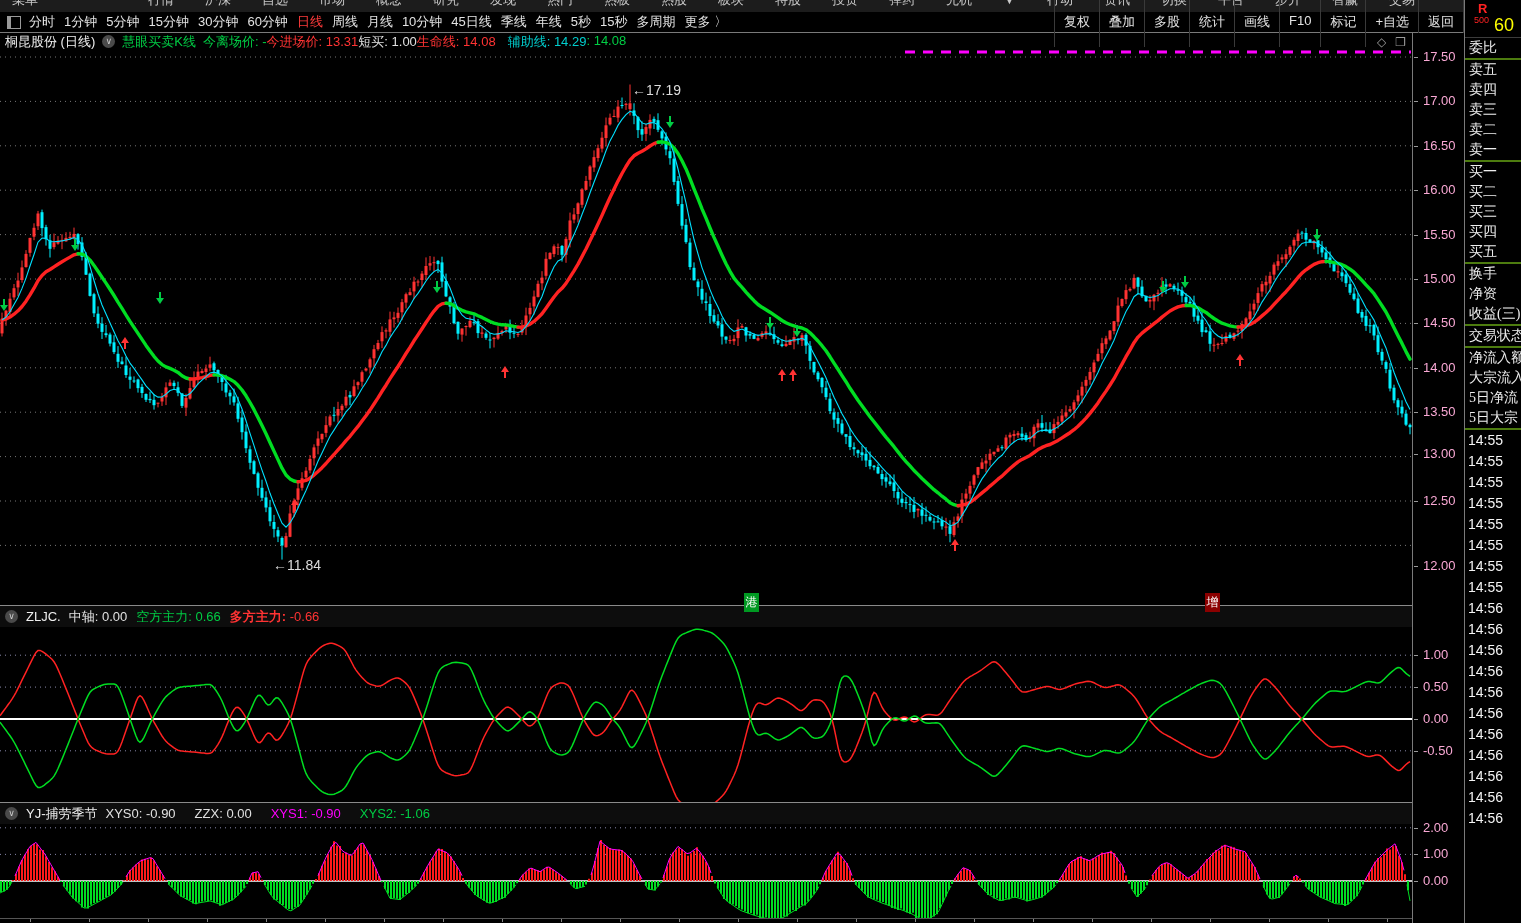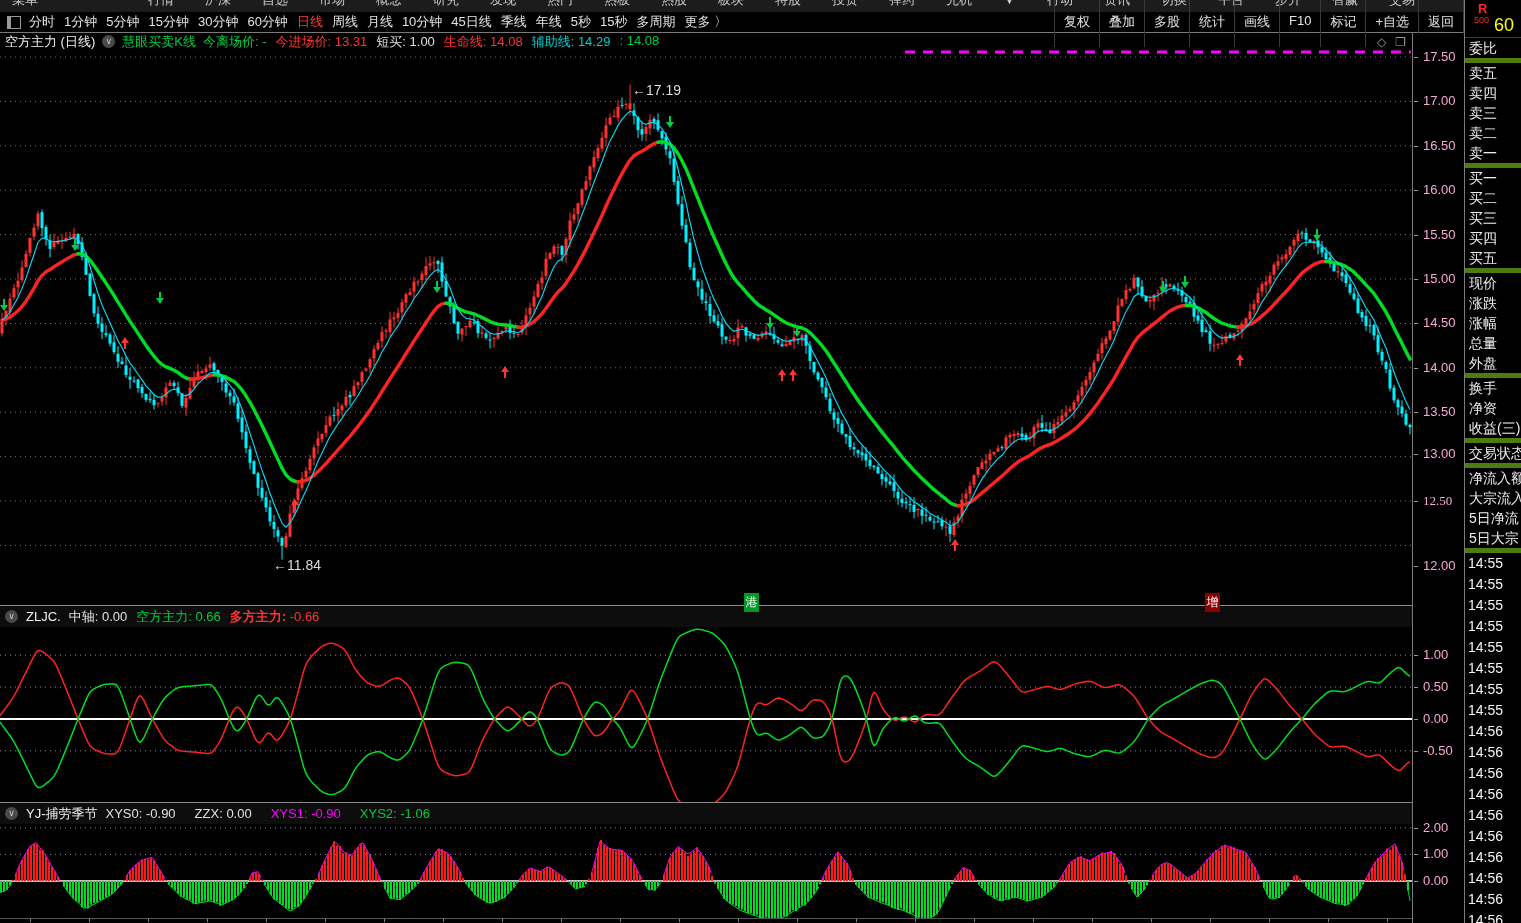--- a/index.html
+++ b/index.html
@@ -28,21 +28,21 @@
                 display:flex;align-items:center;gap:8px;font-size:13px;padding-left:5px;box-sizing:border-box;white-space:nowrap;}
   svg.plot{position:absolute;left:0;display:block;background:#000;}
   #axis-col{position:absolute;left:1412px;top:33px;width:52px;height:890px;border-left:1px solid #7a7a7a;background:#000;}
   .axis-label{position:absolute;left:0;width:52px;height:16px;line-height:16px;font-size:13px;color:#f9a8d4;padding-left:10px;box-sizing:border-box;}
   .axis-label i{position:absolute;left:1px;top:8px;width:4px;height:1px;background:#999;}
   .sidebar{position:absolute;left:1464px;top:0;width:57px;height:923px;border-left:1px solid #7a7a7a;background:#000;box-sizing:border-box;}
   .sb-corner{height:37px;border-bottom:1px solid #3c3c3c;position:relative;}
   .sb-r{position:absolute;left:13px;top:1px;color:#ff2222;font-weight:bold;font-size:13px;}
   .sb-r5{position:absolute;left:9px;top:15px;color:#ff2222;font-size:9px;}
   .sb-60{position:absolute;left:29px;top:5px;color:#ffff00;font-size:18px;margin-top:10px;}
-  .sb-group{border-bottom:5px solid #4d7c0f;}
+  .sb-group{border-bottom:2px solid #4d7c0f;font-family:Liberation Serif, serif;}
   .sb-row{height:20px;line-height:20px;font-size:14px;color:#ededed;padding-left:4px;overflow:hidden;white-space:nowrap;}
   .sb-time{height:21px;line-height:21px;font-size:14px;color:#f4f4f4;padding-left:3px;}
   .badge{position:absolute;top:593px;width:15px;height:19px;line-height:19px;text-align:center;color:#fff;font-size:12px;z-index:6;}
   .bottom-strip{position:absolute;top:918px;left:0;width:1464px;height:5px;background:#000;border-top:1px solid #555;}
 </style>
 </head>
 <body>
 
 <div>
   <div class="menubar">
@@ -77,29 +77,29 @@
         <span class="action">统计</span>
         <span class="action">画线</span>
         <span class="action">F10</span>
         <span class="action">标记</span>
         <span class="action">+自选</span>
         <span class="action">返回</span>
       </div>
   </div>
 
   <div class="titlebar">
-    <span style="color:#f0f0f0;">空方主力 (日线)</span>
+    <span style="color:#f0f0f0;">桐昆股份 (日线)</span>
     <span class="chev">∨</span>
     <span class="t-ind">慧眼买卖K线</span>
-    <span id="title-fields" style="display:flex;gap:9px;">
+    <span id="title-fields" style="display:flex;gap:0;">
         <span><span style="color: rgb(0, 204, 68);">今离场价: </span><span style="color: rgb(0, 204, 68);">-</span></span>
         <span><span style="color: rgb(255, 51, 51);">今进场价: </span><span style="color: rgb(255, 51, 51);">13.31</span></span>
         <span><span style="color: rgb(224, 224, 224);">短买: </span><span style="color: rgb(224, 224, 224);">1.00</span></span>
         <span><span style="color: rgb(255, 51, 51);">生命线: </span><span style="color: rgb(255, 51, 51);">14.08</span></span>
-        <span><span style="color: rgb(0, 204, 204);">辅助线: </span><span style="color: rgb(0, 204, 204);">14.29</span></span>
+        <span><span style="color: rgb(0, 204, 204); margin-left: 12px;">辅助线: </span><span style="color: rgb(0, 204, 204);">14.29</span></span>
         <span><span style="color: rgb(0, 204, 68);">: </span><span style="color: rgb(0, 204, 68);">14.08</span></span>
       </span>
     <span class="corner-icons">
       <span>◇</span>
       <span>❒</span>
     </span>
   </div>
 
   <svg class="plot" id="svg-main" style="top:50px;" width="1412" height="555">
       <line x1="0" x2="1412" y1="7.0" y2="7.0" stroke="#777777" stroke-width="1" stroke-dasharray="1 4"></line>
@@ -621,21 +621,21 @@
       <div class="axis-label" style="top: 16.0152px;">17.50<i></i></div>
       <div class="axis-label" style="top: 60.4152px;">17.00<i></i></div>
       <div class="axis-label" style="top: 104.815px;">16.50<i></i></div>
       <div class="axis-label" style="top: 149.215px;">16.00<i></i></div>
       <div class="axis-label" style="top: 193.615px;">15.50<i></i></div>
       <div class="axis-label" style="top: 238.015px;">15.00<i></i></div>
       <div class="axis-label" style="top: 282.415px;">14.50<i></i></div>
       <div class="axis-label" style="top: 326.815px;">14.00<i></i></div>
       <div class="axis-label" style="top: 371.215px;">13.50<i></i></div>
       <div class="axis-label" style="top: 413px;">13.00<i></i></div>
-      <div class="axis-label" style="top: 460.015px; font-family: Liberation Serif, serif;">12.50<i></i></div>
+      <div class="axis-label" style="top: 460.015px;">12.50<i></i></div>
       <div class="axis-label" style="top: 525px;">12.00<i></i></div>
       <div class="axis-label" style="top: 614.172px;">1.00<i></i></div>
       <div class="axis-label" style="top: 646.063px;">0.50<i></i></div>
       <div class="axis-label" style="top: 677.955px;">0.00<i></i></div>
       <div class="axis-label" style="top: 709.846px;">-0.50<i></i></div>
       <div class="axis-label" style="top: 786.793px;">2.00<i></i></div>
       <div class="axis-label" style="top: 813.395px;">1.00<i></i></div>
       <div class="axis-label" style="top: 839.997px;">0.00<i></i></div>
     </div>
 
@@ -657,27 +657,20 @@
           <div class="sb-row">卖一</div>
         </div>
         <div class="sb-group">
           <div class="sb-row">买一</div>
           <div class="sb-row">买二</div>
           <div class="sb-row">买三</div>
           <div class="sb-row">买四</div>
           <div class="sb-row">买五</div>
         </div>
         <div class="sb-group">
-          <div class="sb-row">现价</div>
-          <div class="sb-row">涨跌</div>
-          <div class="sb-row">涨幅</div>
-          <div class="sb-row">总量</div>
-          <div class="sb-row">外盘</div>
-        </div>
-        <div class="sb-group">
           <div class="sb-row">换手</div>
           <div class="sb-row">净资</div>
           <div class="sb-row">收益(三)</div>
         </div>
         <div class="sb-group">
           <div class="sb-row">交易状态</div>
         </div>
         <div class="sb-group">
           <div class="sb-row">净流入额</div>
           <div class="sb-row">大宗流入</div>

